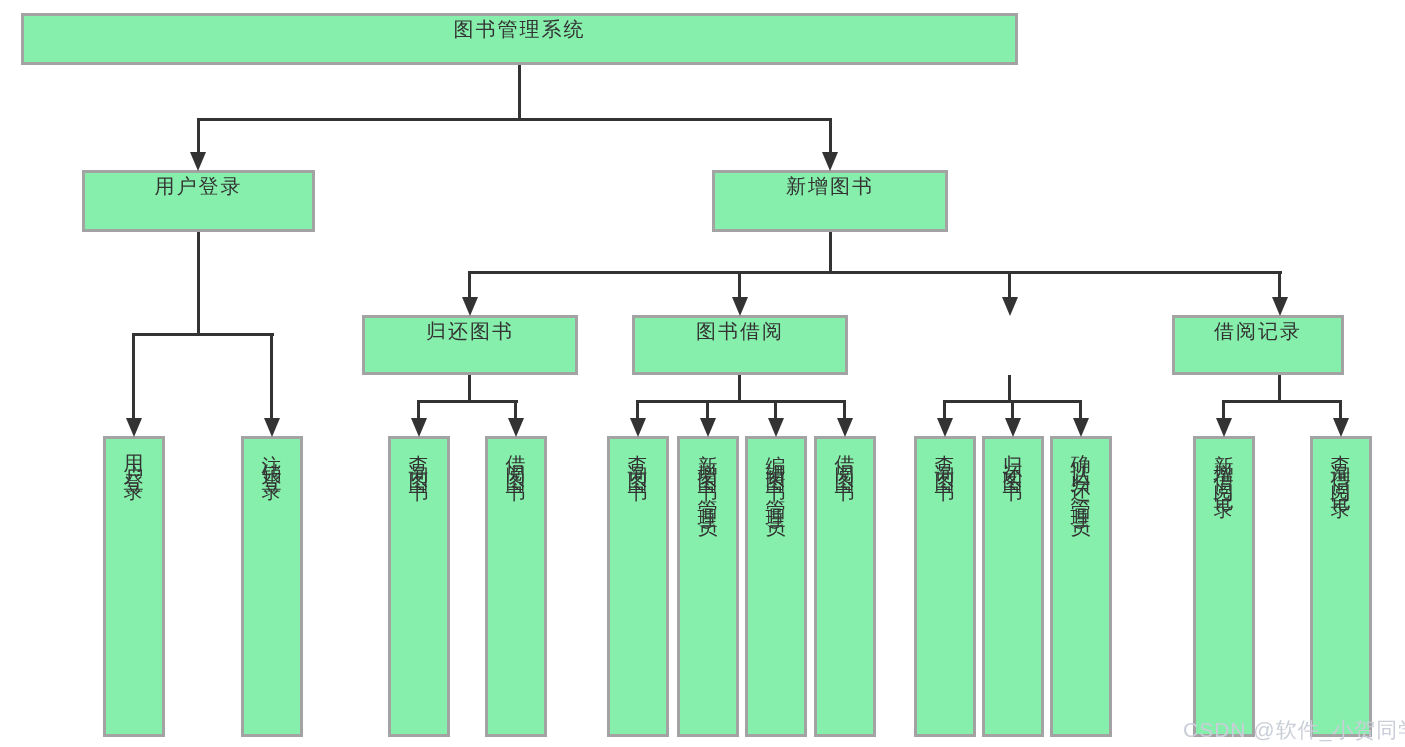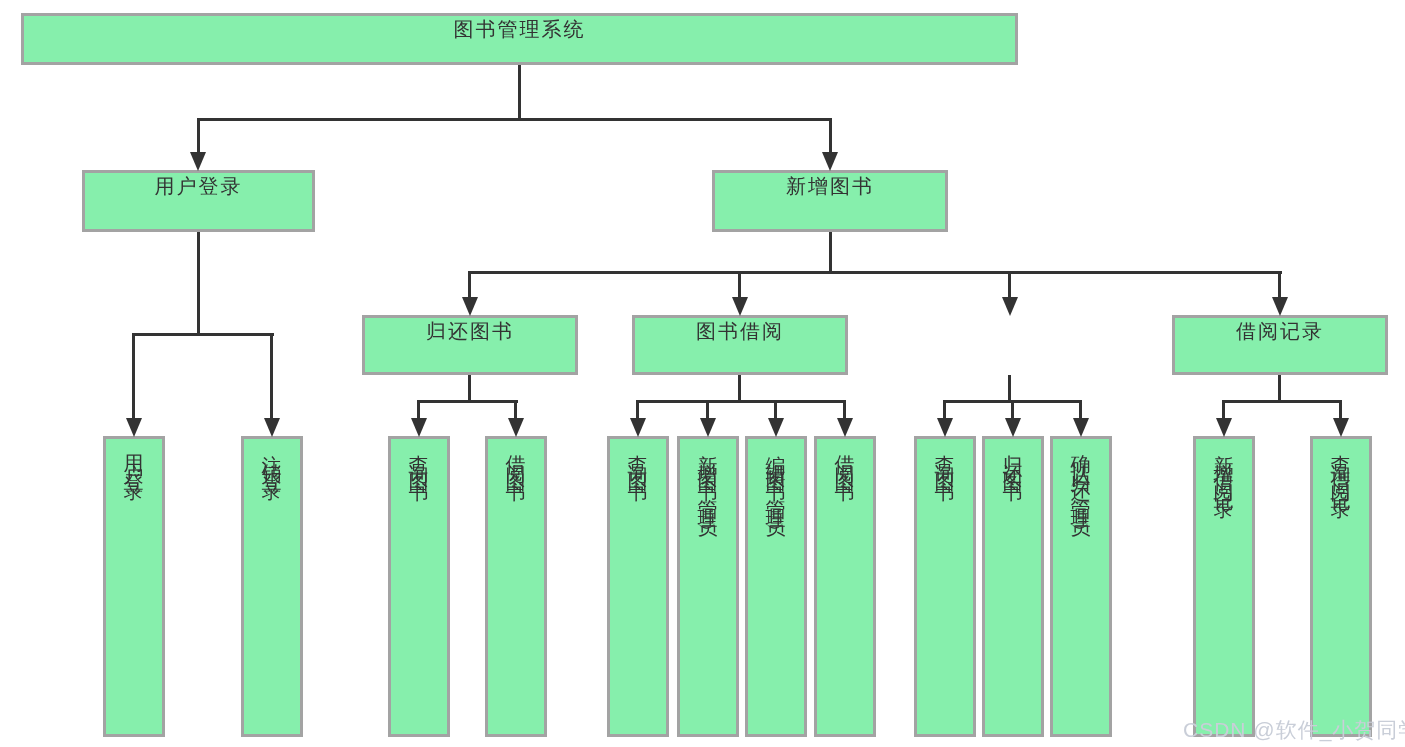--- a/index.html
+++ b/index.html
@@ -48,21 +48,21 @@
 
   <div class="box" style="left:362px; top:315px; width:216px; height:60px;">
     <span class="hlabel">归还图书</span>
   </div>
 
   <div class="box" style="left:632px; top:315px; width:216px; height:60px;">
     <span class="hlabel">图书借阅</span>
   </div>
 
 
-  <div class="box" style="left:1172px; top:315px; width:216px; height:60px;">
+  <div class="box" style="left:1172px; top:315px; width:172px; height:60px;">
     <span class="hlabel">借阅记录</span>
   </div>
 
   <div class="box" style="left:103px; top:436px; width:62px; height:301px;">
     <span class="vlabel">用户登录</span>
   </div>
   <div class="box" style="left:241px; top:436px; width:62px; height:301px;">
     <span class="vlabel">注销登录</span>
   </div>
 

